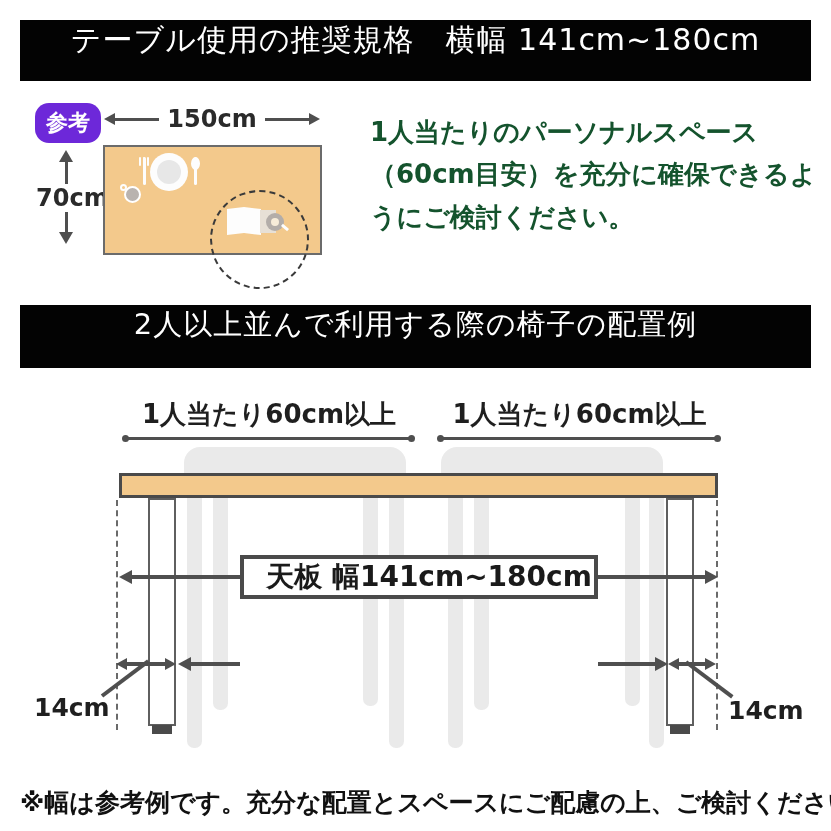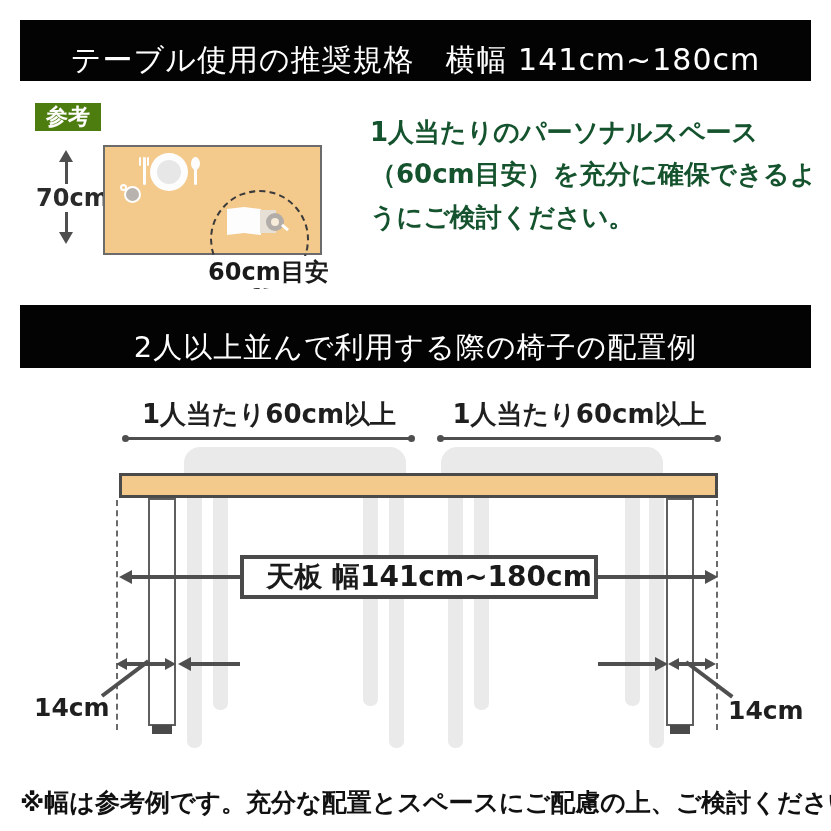--- a/index.html
+++ b/index.html
@@ -3,24 +3,24 @@
 <meta charset="utf-8">
 <style>
   html,body{margin:0;padding:0;background:#fff;}
   #stage{
     position:relative;width:831px;height:831px;background:#ffffff;overflow:hidden;
     font-family:"DejaVu Sans","Liberation Sans",sans-serif;color:#1a1a1a;
   }
   .abs{position:absolute;}
   
   .banner{position:absolute;left:20px;width:791px;background:#030303;color:#fff;
-    display:flex;align-items:flex-end;justify-content:center;font-size:30px;letter-spacing:1px;white-space:nowrap;}
-  
-  .badge{position:absolute;left:35px;top:103px;width:66px;height:28px;background:#4d7c0f;color:#fff;
-    border-radius:0;display:flex;align-items:center;justify-content:center;font-size:22px;font-weight:600;}
+    display:flex;align-items:flex-start;justify-content:center;font-size:30px;letter-spacing:1px;white-space:nowrap;}
+  
+  .badge{position:absolute;left:35px;top:103px;width:66px;height:40px;background:#6d28d9;color:#fff;
+    border-radius:14px;display:flex;align-items:center;justify-content:center;font-size:22px;font-weight:600;}
   
   .hline{position:absolute;height:4px;background:#4f4f4f;}
   .thinline{position:absolute;height:3px;background:#4f4f4f;}
   .vline{position:absolute;width:3px;background:#4f4f4f;}
   .tri{position:absolute;width:0;height:0;}
   .tri-l{border-top:7px solid transparent;border-bottom:7px solid transparent;border-right:13px solid #4f4f4f;}
   .tri-r{border-top:7px solid transparent;border-bottom:7px solid transparent;border-left:13px solid #4f4f4f;}
   .tri-ls{border-top:6px solid transparent;border-bottom:6px solid transparent;border-right:11px solid #4f4f4f;}
   .tri-rs{border-top:6px solid transparent;border-bottom:6px solid transparent;border-left:11px solid #4f4f4f;}
   .tri-u{border-left:7px solid transparent;border-right:7px solid transparent;border-bottom:12px solid #4f4f4f;}
@@ -72,20 +72,27 @@
 <div id="stage">
 
   <div class="banner" style="top:20px;height:61px;">
     <span>テーブル使用の推奨規格　横幅 141cm~180cm</span>
   </div>
 
   <div class="badge">
     <span>参考</span>
   </div>
 
+  <div class="arrow-150">
+    <span class="tri tri-ls" style="position:relative;"></span>
+    <span class="seg"></span>
+    <span class="lbl dim-label">150cm</span>
+    <span class="seg"></span>
+    <span class="tri tri-rs" style="position:relative;"></span>
+  </div>
 
   <div class="tri tri-u" style="left:59px;top:150px;"></div>
   <div class="vline" style="left:65px;top:161px;height:23px;"></div>
   <div class="dim-label abs" style="left:36px;top:184px;">70cm</div>
   <div class="vline" style="left:65px;top:212px;height:23px;"></div>
   <div class="tri tri-d" style="left:59px;top:232px;"></div>
 
   <div class="tableview"></div>
 
   <div>
@@ -117,21 +124,20 @@
     <div class="book-page" style="left:227px;transform:skewY(-7deg);"></div>
     <div class="book-page" style="left:244px;transform:skewY(7deg);"></div>
     <div class="book-edge"></div>
   </div>
 
   <div>
     <div class="mag"></div>
     <div class="mag-core"></div>
     <div class="mag-handle"></div>
   </div>
-  <div class="zone-label">60cm目安</div>
 
   <div class="para">1人当たりのパーソナルスペース（60cm目安）を充分に確保できるようにご検討ください。</div>
 
   <div class="banner" style="top:305px;height:63px;font-size:29px;">
     <span>2人以上並んで利用する際の椅子の配置例</span>
   </div>
 
   <div class="pp-label" style="left:125px;width:288px;">1人当たり60cm以上</div>
   <div class="pp-label" style="left:440px;width:279px;">1人当たり60cm以上</div>
 

